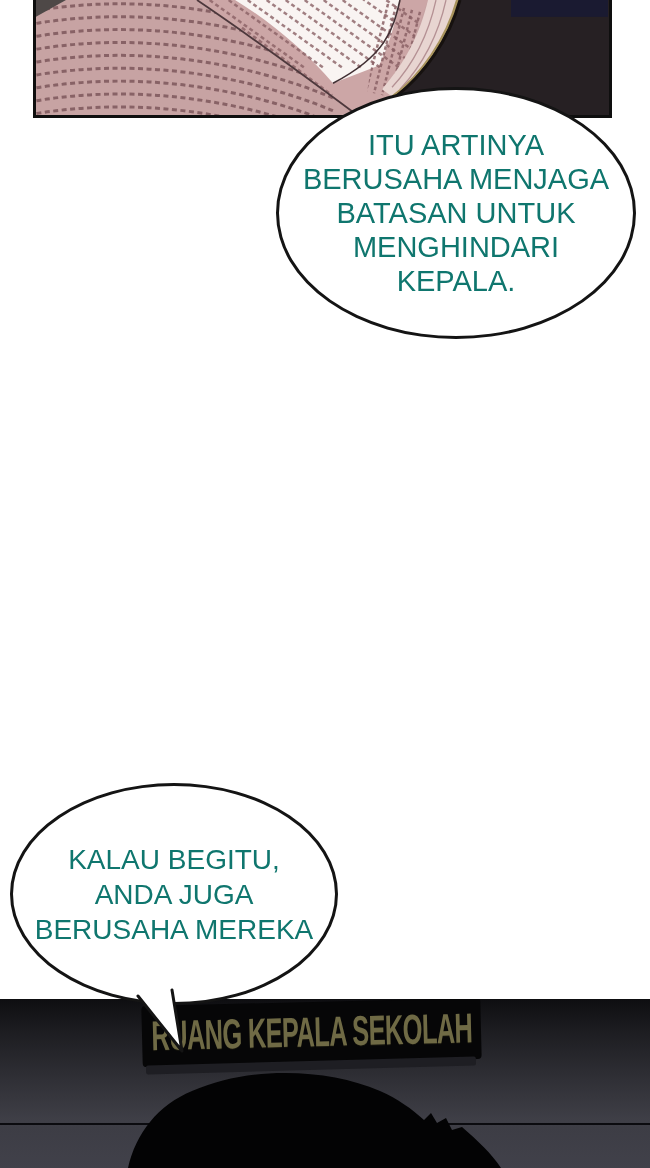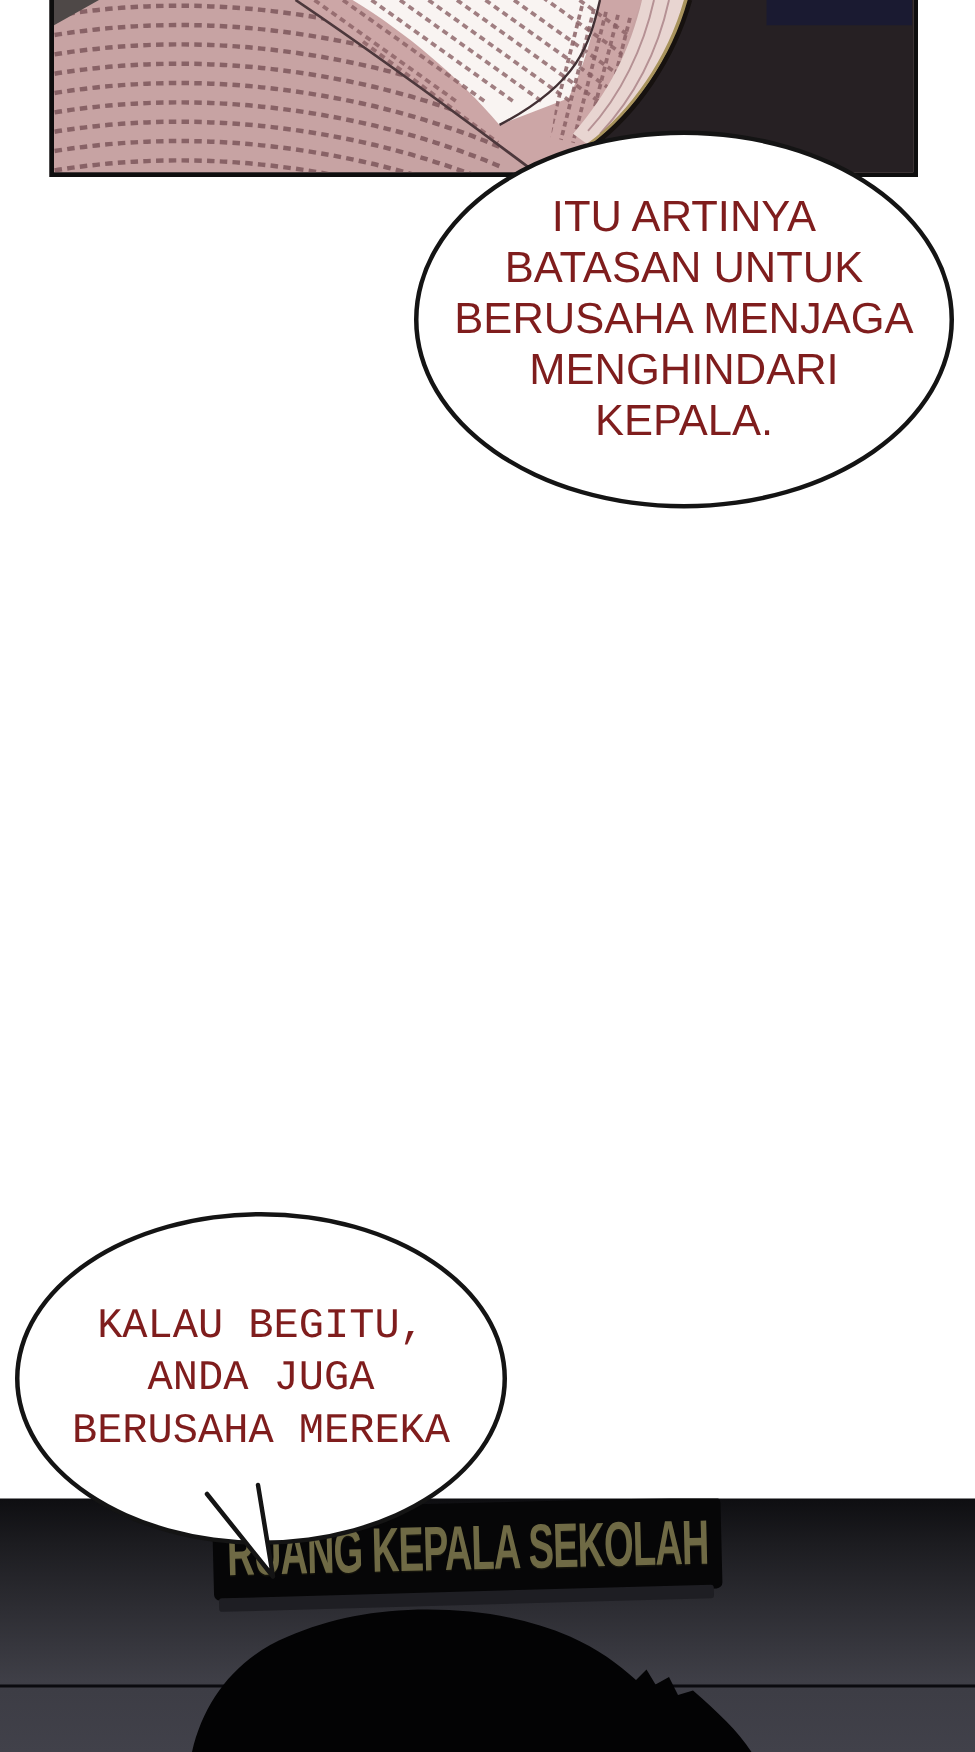--- a/index.html
+++ b/index.html
@@ -10,26 +10,26 @@
   
   #book-panel{
     position:absolute;left:33px;top:-3px;width:579px;height:121px;
     border:3px solid #0e0e0e;box-sizing:border-box;background:#262023;z-index:1;
   }
   #book-panel svg{display:block;width:100%;height:100%;}
   
   .bubble{
     position:absolute;background:#ffffff;border:3px solid #141414;border-radius:50%;
     display:flex;align-items:center;justify-content:center;text-align:center;
-    color:#7f1d1d;box-sizing:border-box;
+    color:#0f766e;box-sizing:border-box;
   }
   #bubble-1{left:276px;top:87px;width:360px;height:252px;z-index:3;
     font-size:29px;line-height:34px;}
-  #bubble-2{left:10px;top:808px;width:328px;height:222px;z-index:6;
-    font-size:28px;line-height:35px;font-family:Liberation Mono, monospace;}
+  #bubble-2{left:10px;top:783px;width:328px;height:222px;z-index:6;
+    font-size:28px;line-height:35px;}
   .bubble span{display:block;white-space:nowrap;}
   #tail-2{position:absolute;left:120px;top:978px;width:75px;height:80px;z-index:7;}
   
   #bottom-panel{
     position:absolute;left:0;top:999px;width:650px;height:169px;z-index:2;
     background:linear-gradient(180deg,#0e0e11 0%,#1c1c20 18%,#2e2e34 45%,#3f3f47 72%,#3d3d45 76%,#41414a 100%);
     overflow:hidden;
   }
   #wall-line{position:absolute;left:0;top:124px;width:650px;height:2px;background:#0b0b0f;}
   #office-sign{
@@ -139,22 +139,22 @@
                C320,74 352,80 380,92
                C398,100 412,110 424,121
                L431,114 L437,124 L446,119 L452,131 L462,128
                C478,142 492,155 501,169 Z" fill="#030304"></path>
     </svg>
   </div>
 
   <div id="bubble-1" class="bubble">
     <div>
       <span>ITU ARTINYA</span>
+      <span>BERUSAHA MENJAGA</span>
       <span>BATASAN UNTUK</span>
-      <span>BERUSAHA MENJAGA</span>
       <span>MENGHINDARI</span>
       <span>KEPALA.</span>
     </div>
   </div>
 
   <div id="bubble-2" class="bubble">
     <div>
       <span>KALAU BEGITU,</span>
       <span>ANDA JUGA</span>
       <span>BERUSAHA MEREKA</span>

